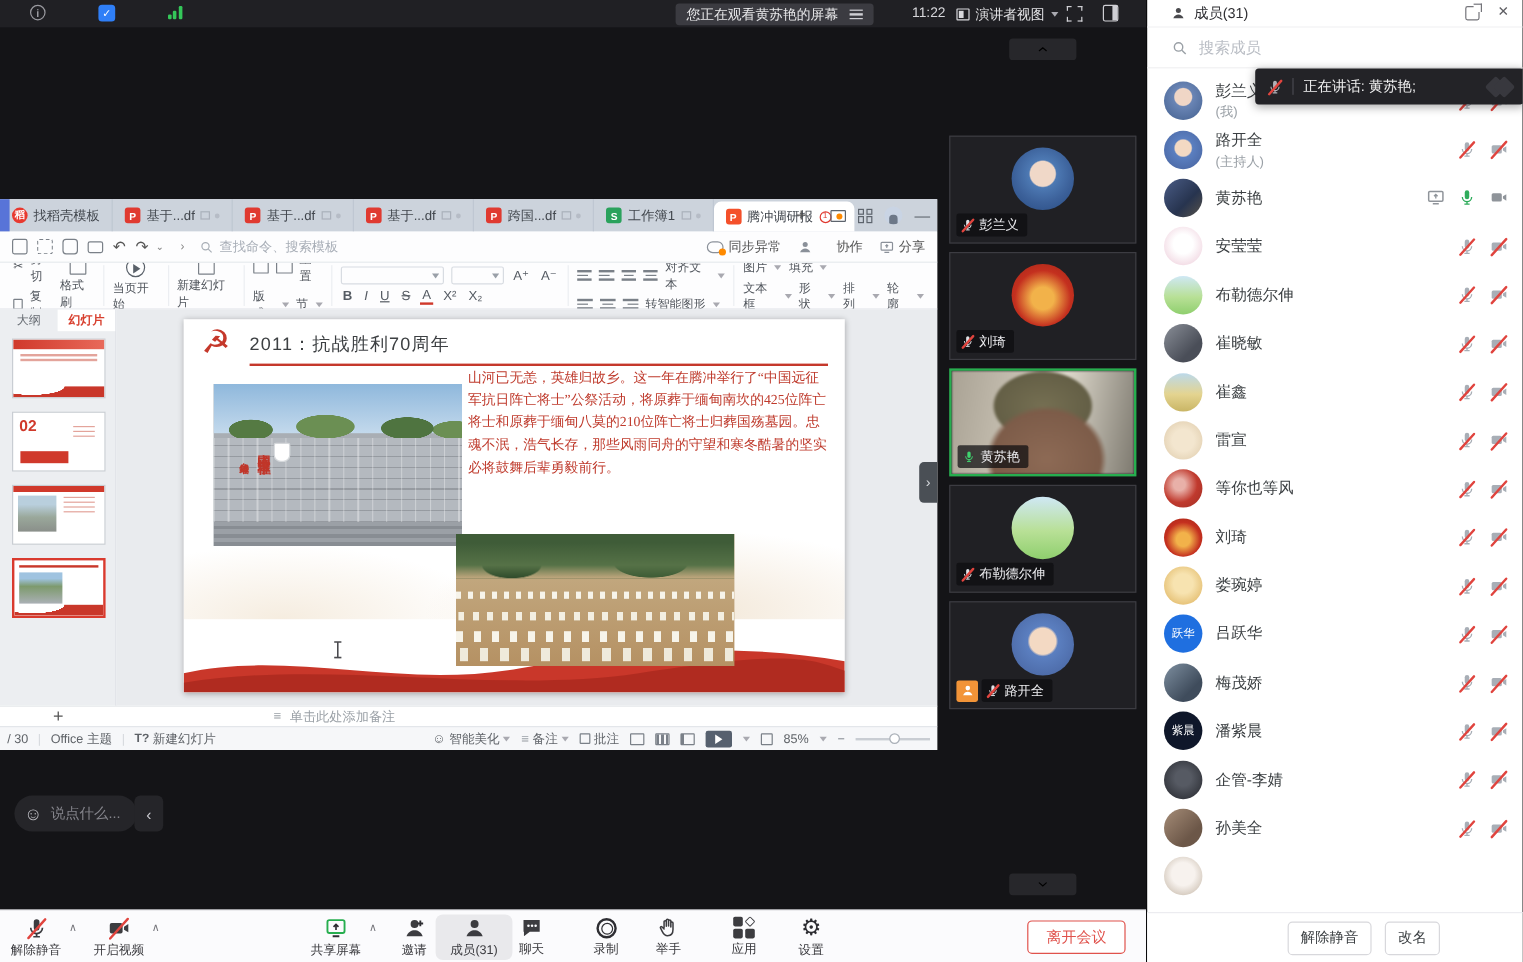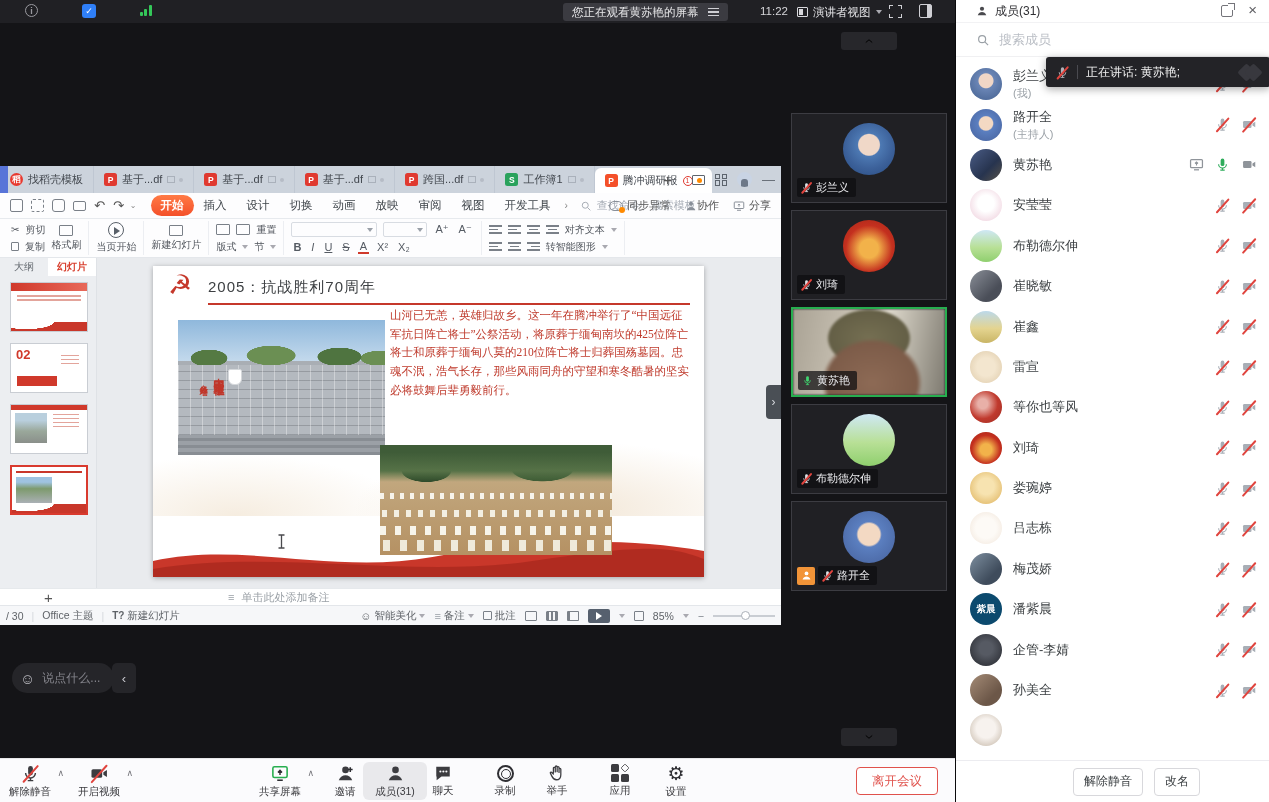--- a/index.html
+++ b/index.html
@@ -387,45 +387,33 @@
 
       <div class="menubar">
         <span class="q-ic"></span>
         <span class="q-ic" style="border-style:dashed"></span>
         <span class="q-ic" style="border-radius:3px"></span>
         <span class="q-ic" style="height:10px"></span>
         <span class="undo-redo">↶</span>
         <span class="undo-redo">↷</span>
         <span style="font-size:8px;color:#888">⌄</span>
         <span style="width:6px"></span>
-        <span class="menu-tabs" style="display:flex;align-items:center">
-
-        <span class="mtab active">开始</span>
-            <span class="mtab">插入</span>
-            <span class="mtab">设计</span>
-            <span class="mtab">切换</span>
-            <span class="mtab">动画</span>
-            <span class="mtab">放映</span>
-            <span class="mtab">审阅</span>
-            <span class="mtab">视图</span>
-            <span class="mtab">开发工具</span>
-          </span>
         <span style="font-size:10px;color:#888">›</span>
         <span class="menu-search">
           <svg width="12" height="12" viewBox="0 0 24 24" class="ic-gray">
               <use href="#s-search"></use>
             </svg>
           <span>查找命令、搜索模板</span>
         </span>
         <span class="menu-right">
           <span style="display:flex;align-items:center;gap:4px">
               <span class="cloud-ic"></span>
               <span>同步异常</span>
             </span>
-          <span style="display:flex;align-items:center;gap:0">
+          <span style="display:flex;align-items:center;gap:20px">
               <svg width="12" height="12" viewBox="0 0 24 24" style="color:#8a9099">
                 <use href="#s-person"></use>
               </svg>
               <span>协作</span>
             </span>
           <span style="display:flex;align-items:center;gap:4px">
               <svg width="12" height="12" viewBox="0 0 24 24" style="color:#8a9099">
                 <use href="#s-share-ind"></use>
               </svg>
               <span>分享</span>
@@ -536,20 +524,40 @@
               <span class="alg r">
                   <i></i>
                   <i></i>
                   <i></i>
                 </span>
               <span>转智能图形</span>
                 <span class="caret-down"></span>
             </span>
           </div>
         </div>
+        <div class="rgroup" style="border-right:none">
+          <div class="rcol">
+            <span class="rrow">
+              <span>图片</span>
+                <span class="caret-down"></span>
+              <span>填充</span>
+                <span class="caret-down"></span>
+            </span>
+            <span class="rrow">
+              <span>文本框</span>
+                <span class="caret-down"></span>
+              <span>形状</span>
+                <span class="caret-down"></span>
+              <span>排列</span>
+                <span class="caret-down"></span>
+              <span>轮廓</span>
+                <span class="caret-down"></span>
+            </span>
+          </div>
+        </div>
       </div>
 
       <div class="workspace">
         <div class="spanel">
           <div class="ptabs">
             <span>大纲</span>
             <span class="on">幻灯片</span>
           </div>
           <div class="thumbs">
             <div class="thumb th1">
@@ -582,21 +590,21 @@
             <div class="thumb th4 sel">
                 <div class="t-topline"></div>
                 <div class="t-photo"></div>
                 <div class="t-wave"></div>
               </div>
           </div>
         </div>
         <div class="canvas">
           <div class="slide">
             <span class="s-emblem">☭</span>
-            <div class="s-title">2005：抗战胜利70周年</div>
+            <div class="s-title">2011：抗战胜利70周年</div>
             <div class="s-underline"></div>
             <div class="mist"></div>
             <div class="photo-wall">
               <div class="pw-sky"></div>
                 <div class="pw-trees"></div>
                 <div class="pw-wall"></div>
                 <div class="pw-steps"></div>
               <div class="pw-emblem"></div>
               <span class="pw-plaque">中國遠征軍</span>
               <span class="pw-plaque2">名錄墻</span>
@@ -1166,45 +1174,45 @@
 
             <span class="iconwrap slashed">
               <svg width="16" height="15" viewBox="0 0 24 24" class="ic-gray">
                 <use href="#s-cam"></use>
               </svg>
             </span>
 
           </span>
         </div>
 
-
-        <div class="mrow">
-          <span class="mavatar" style="background: radial-gradient(circle, rgb(253, 250, 246) 45%, rgb(240, 228, 216) 100%);">
-            <span></span>
-          </span>
-          <span class="mtexts">
-            <span class="mname">吕志栋</span>
-
-          </span>
-          <span class="micons">
-
-            <span class="iconwrap slashed">
-              <svg width="15" height="15" viewBox="0 0 24 24" class="ic-gray">
-                <use href="#s-mic"></use>
-              </svg>
-            </span>
-
-            <span class="iconwrap slashed">
-              <svg width="16" height="15" viewBox="0 0 24 24" class="ic-gray">
-                <use href="#s-cam"></use>
-              </svg>
-            </span>
-
-          </span>
-        </div>
+        <div class="mrow">
+          <span class="mavatar" style="background: rgb(31, 111, 224);">
+            <span>跃华</span>
+          </span>
+          <span class="mtexts">
+            <span class="mname">吕跃华</span>
+
+          </span>
+          <span class="micons">
+
+            <span class="iconwrap slashed">
+              <svg width="15" height="15" viewBox="0 0 24 24" class="ic-gray">
+                <use href="#s-mic"></use>
+              </svg>
+            </span>
+
+            <span class="iconwrap slashed">
+              <svg width="16" height="15" viewBox="0 0 24 24" class="ic-gray">
+                <use href="#s-cam"></use>
+              </svg>
+            </span>
+
+          </span>
+        </div>
+
 
         <div class="mrow">
           <span class="mavatar" style="background: linear-gradient(135deg, rgb(126, 143, 160) 0%, rgb(63, 76, 92) 70%);">
             <span></span>
           </span>
           <span class="mtexts">
             <span class="mname">梅茂娇</span>
 
           </span>
           <span class="micons">
@@ -1218,21 +1226,21 @@
             <span class="iconwrap slashed">
               <svg width="16" height="15" viewBox="0 0 24 24" class="ic-gray">
                 <use href="#s-cam"></use>
               </svg>
             </span>
 
           </span>
         </div>
 
         <div class="mrow">
-          <span class="mavatar" style="background: #0c4a6e; font-weight: bold;">
+          <span class="mavatar" style="background: #0f172a;">
             <span>紫晨</span>
           </span>
           <span class="mtexts">
             <span class="mname">潘紫晨</span>
 
           </span>
           <span class="micons">
 
             <span class="iconwrap slashed">
               <svg width="15" height="15" viewBox="0 0 24 24" class="ic-gray">

